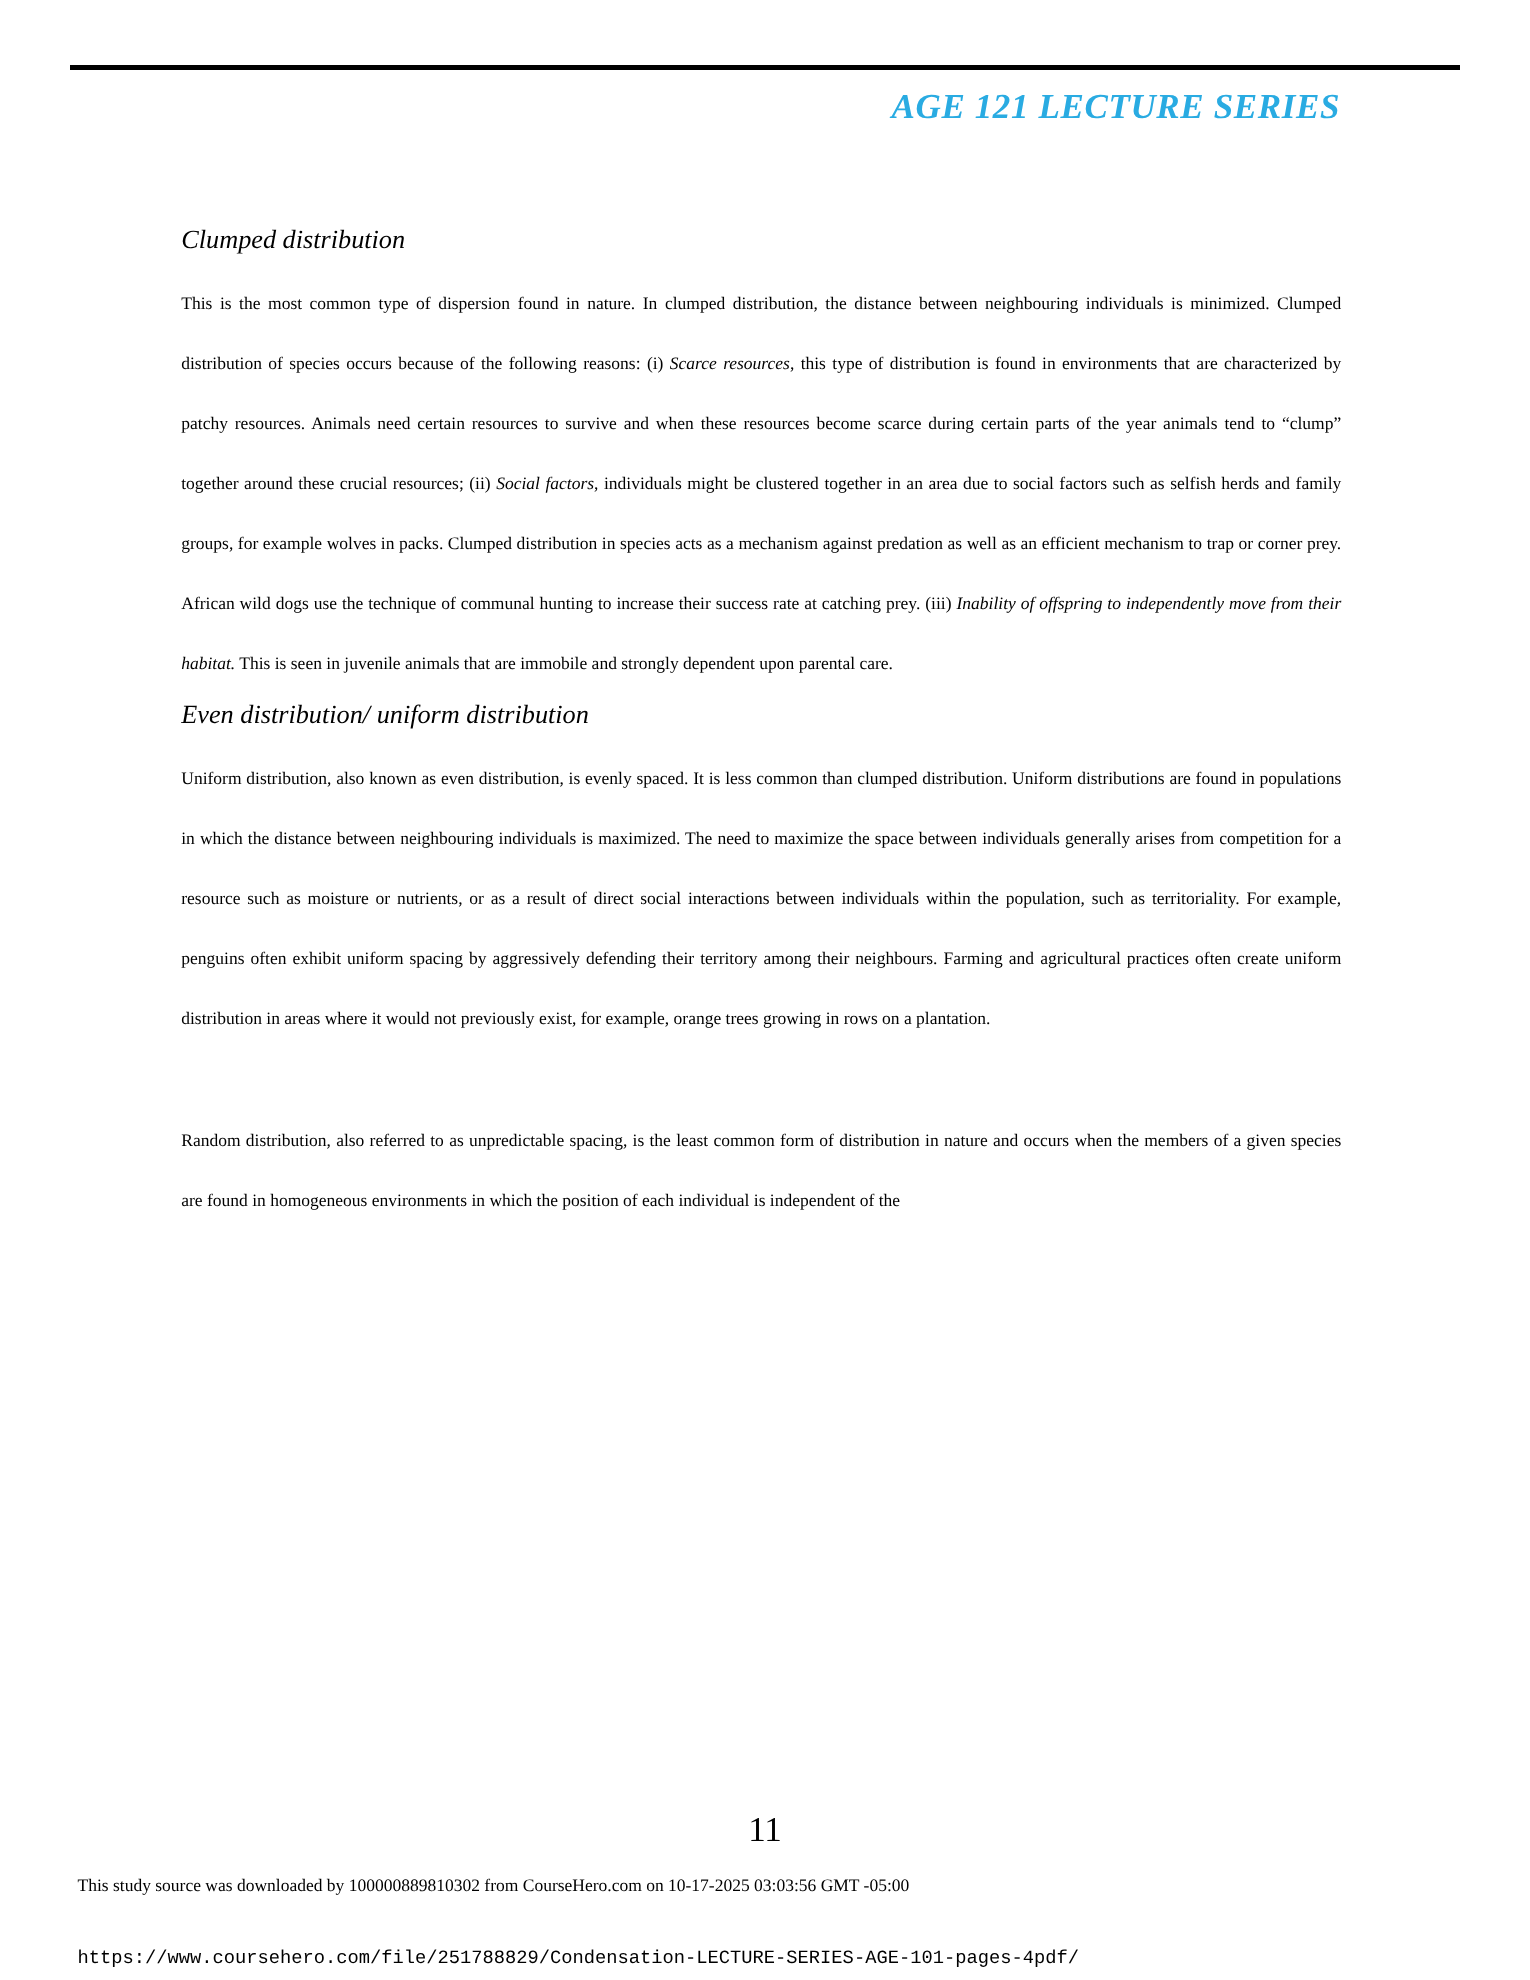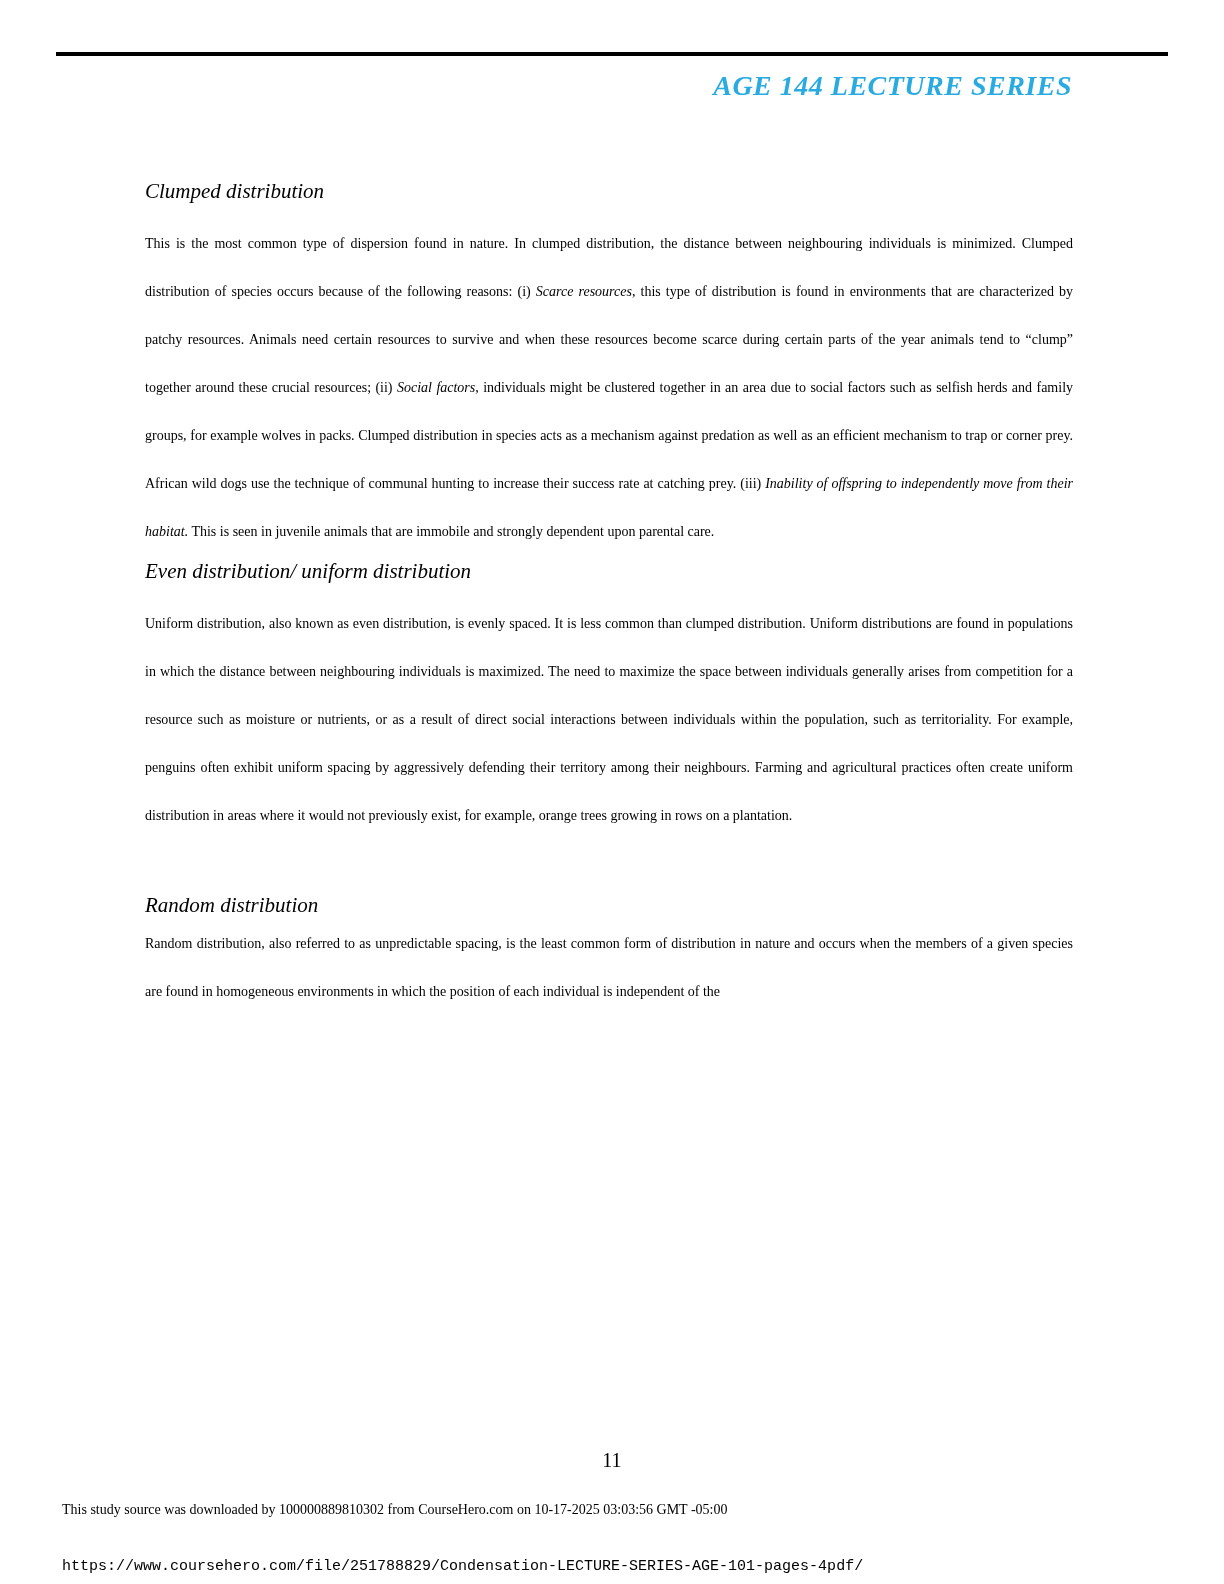--- a/index.html
+++ b/index.html
@@ -68,21 +68,21 @@
   }
   #sections .section:nth-child(3) .sub-heading {
     margin-bottom: 0;
   }
   .page-number {
     position: absolute;
     top: 1449px;
     left: 0;
     width: 1224px;
     text-align: center;
-    font-size: 20px;
+    font-size: 28px;
   }
   .download-notice {
     position: absolute;
     left: 62px;
     top: 1502px;
     font-size: 14px;
     white-space: nowrap;
   }
   .source-url {
     position: absolute;
@@ -91,34 +91,33 @@
     font-size: 15px;
     white-space: nowrap;
     font-family: Liberation Mono, monospace;
   }
 </style>
 </head>
 <body>
 
 <div class="top-rule"></div>
 
-<div class="lecture-series" style="color: rgb(41, 171, 226);">AGE 144 LECTURE SERIES</div>
+<div class="lecture-series" style="color: rgb(41, 171, 226);">AGE 121 LECTURE SERIES</div>
 
 <main>
   <div id="sections">
       <div class="section">
         <h3 class="sub-heading">Clumped distribution</h3>
         <p class="body-para"><span>This is the most common type of dispersion found in nature. In clumped distribution, the distance between neighbouring individuals is minimized. Clumped distribution of species occurs because of the following reasons: (i) </span><span class="it">Scarce resources</span><span>, this type of distribution is found in environments that are characterized by patchy resources. Animals need certain resources to survive and when these resources become scarce during certain parts of the year animals tend to “clump” together around these crucial resources; (ii) </span><span class="it">Social factors</span><span>, individuals might be clustered together in an area due to social factors such as selfish herds and family groups, for example wolves in packs. Clumped distribution in species acts as a mechanism against predation as well as an efficient mechanism to trap or corner prey. African wild dogs use the technique of communal hunting to increase their success rate at catching prey. (iii) </span><span class="it">Inability of offspring to independently move from their habitat.</span><span> This is seen in juvenile animals that are immobile and strongly dependent upon parental care.</span></p>
       </div>
       <div class="section">
         <h3 class="sub-heading">Even distribution/ uniform distribution</h3>
         <p class="body-para"><span>Uniform distribution, also known as even distribution, is evenly spaced. It is less common than clumped distribution. Uniform distributions are found in populations in which the distance between neighbouring individuals is maximized. The need to maximize the space between individuals generally arises from competition for a resource such as moisture or nutrients, or as a result of direct social interactions between individuals within the population, such as territoriality. For example, penguins often exhibit uniform spacing by aggressively defending their territory among their neighbours. Farming and agricultural practices often create uniform distribution in areas where it would not previously exist, for example, orange trees growing in rows on a plantation.</span></p>
       </div>
       <div class="section">
-        <h3 class="sub-heading">Random distribution</h3>
         <p class="body-para"><span>Random distribution, also referred to as unpredictable spacing, is the least common form of distribution in nature and occurs when the members of a given species are found in homogeneous environments in which the position of each individual is independent of the</span></p>
       </div>
     </div>
 </main>
 
 <div class="page-number">11</div>
 
 <div class="download-notice">This study source was downloaded by 100000889810302 from CourseHero.com on 10-17-2025 03:03:56 GMT -05:00</div>
 
 <div class="source-url">https://www.coursehero.com/file/251788829/Condensation-LECTURE-SERIES-AGE-101-pages-4pdf/</div>

